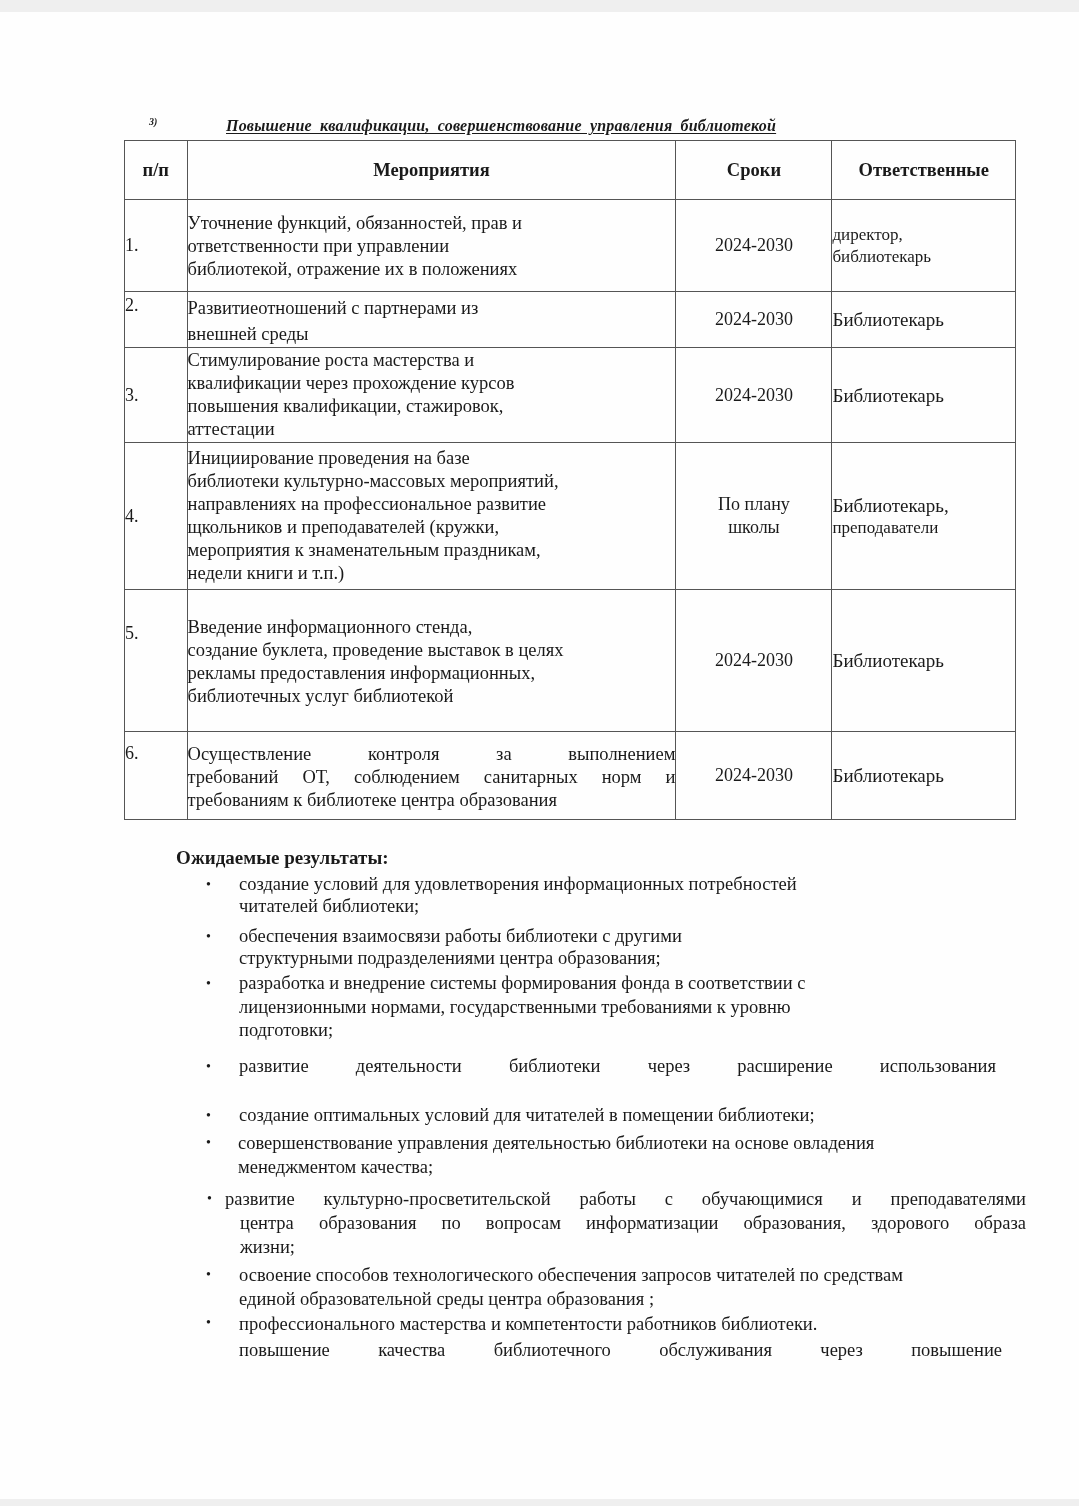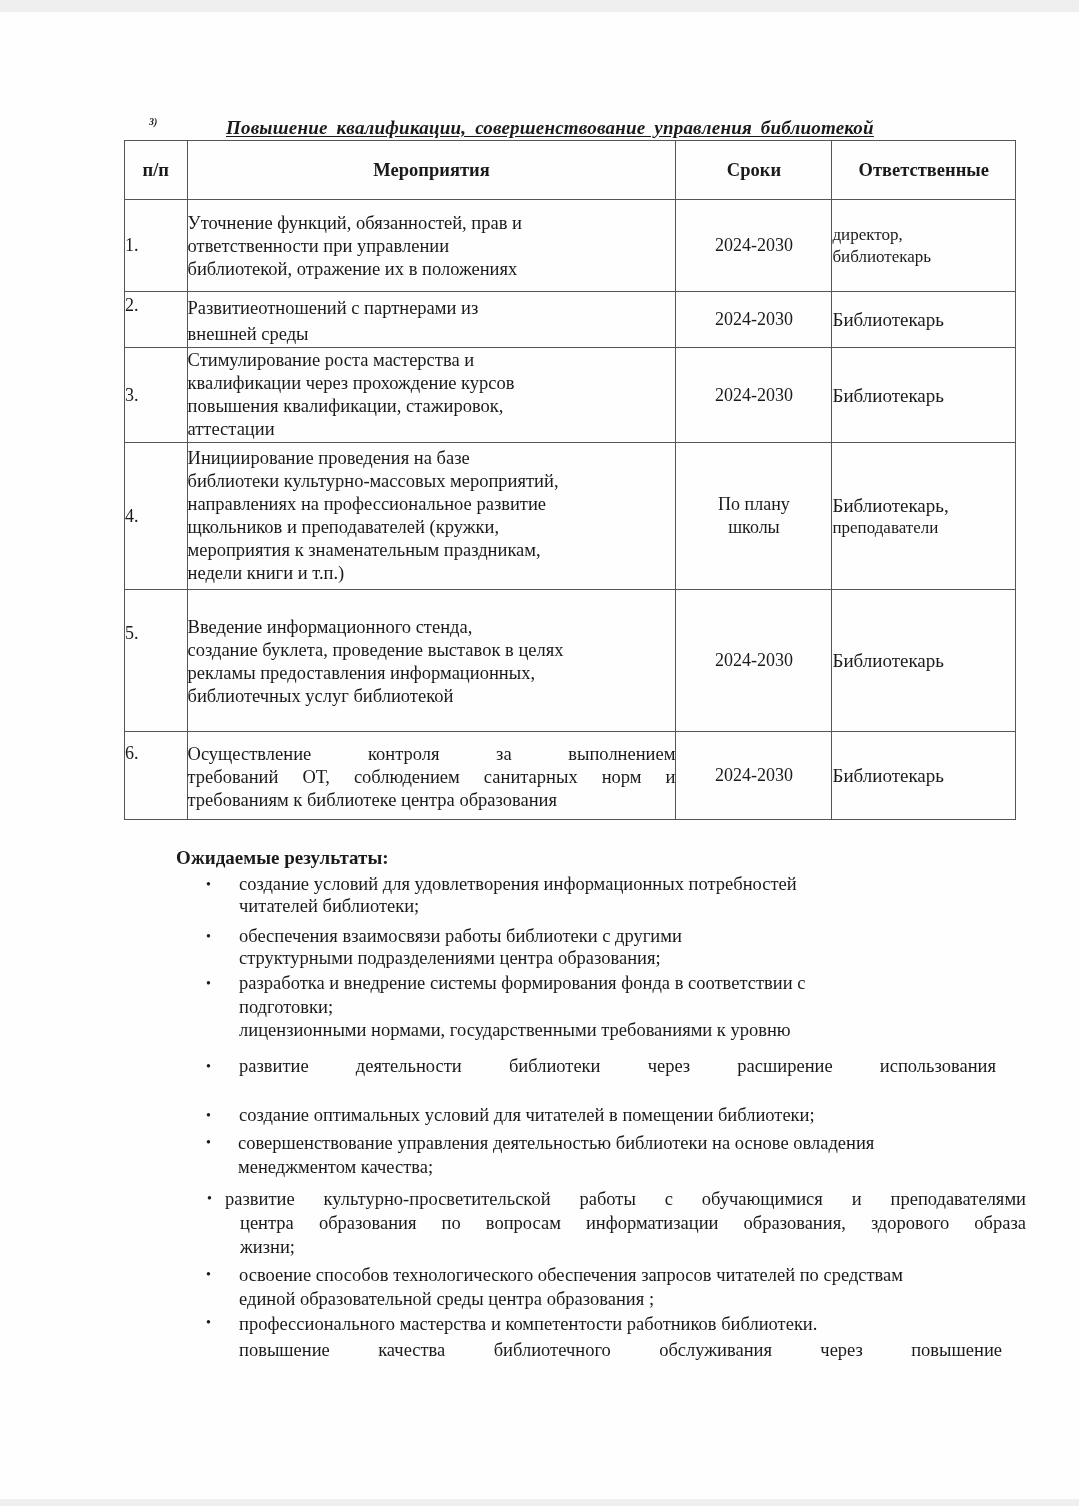--- a/index.html
+++ b/index.html
@@ -11,21 +11,21 @@
   }
   .strip-top { position: absolute; left: 0; top: 0; width: 1079px; height: 12px; background: #efefef; }
   .strip-bottom { position: absolute; left: 0; top: 1499px; width: 1079px; height: 7px; background: #efefef; }
 
   .section-num {
     position: absolute; left: 149px; top: 116px;
     font-size: 10px; font-style: italic; font-weight: bold;
   }
   .section-title {
     position: absolute; left: 226px; top: 117px;
-    font-size: 19px; font-style: italic; font-weight: bold; letter-spacing: 0.2px;
+    font-size: 16px; font-style: italic; font-weight: bold; letter-spacing: 0.2px;
     text-decoration: underline; text-underline-offset: 2px;
     word-spacing: 4px;
   }
 
   table.plan {
     position: absolute; left: 124px; top: 140px;
     width: 892px; border-collapse: collapse;
     font-size: 18.5px; line-height: 23px; padding-left: 46px;
   }
   table.plan td, table.plan th {
@@ -174,22 +174,22 @@
     <span class="txt" style="left:239px;width:640px">
       <span class="line">обеспечения взаимосвязи работы библиотеки с другими</span>
       <span class="line">структурными подразделениями центра образования;</span>
     </span>
   </li>
 
   <li style="left:0;top:972px">
     <span class="bullet" style="left:206px;top:1px">•</span>
     <span class="txt" style="left:239px;width:660px;line-height:23.5px">
       <span class="line">разработка и внедрение системы формирования фонда в соответствии с</span>
+      <span class="line">лицензионными нормами, государственными требованиями к уровню</span>
       <span class="line">подготовки;</span>
-      <span class="line">лицензионными нормами, государственными требованиями к уровню</span>
     </span>
   </li>
 
   <li style="left:0;top:1055px">
     <span class="bullet" style="left:206px;top:1px">•</span>
     <span class="txt just" style="left:239px;width:757px">
       <span class="line">развитие деятельности библиотеки через расширение использования</span>
     </span>
   </li>
 

